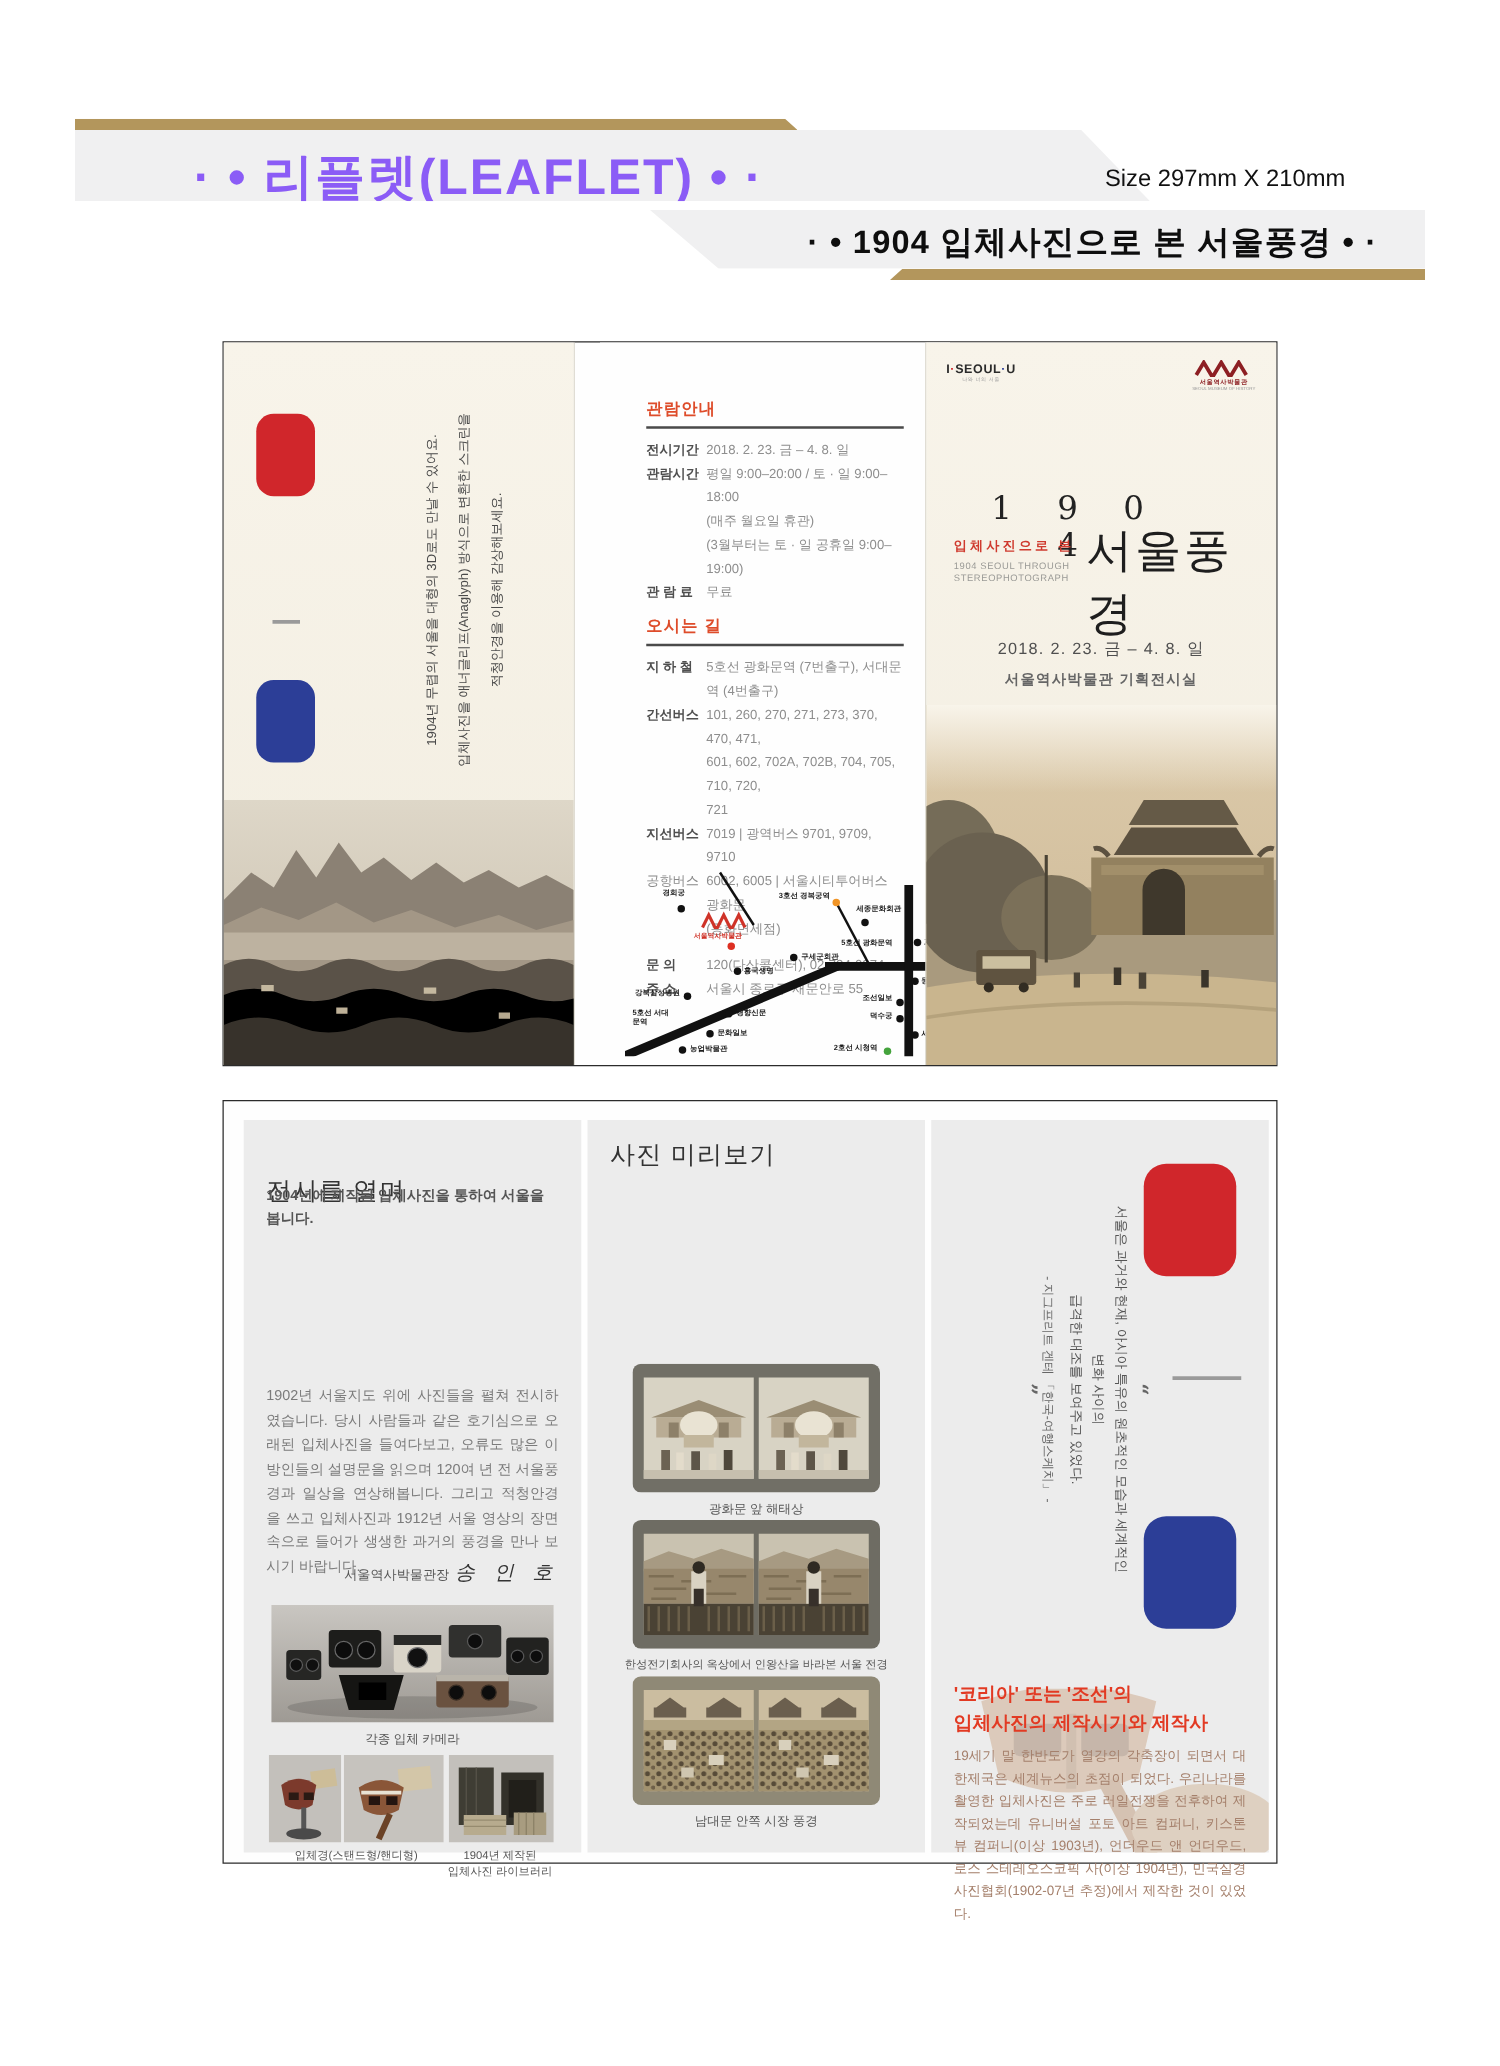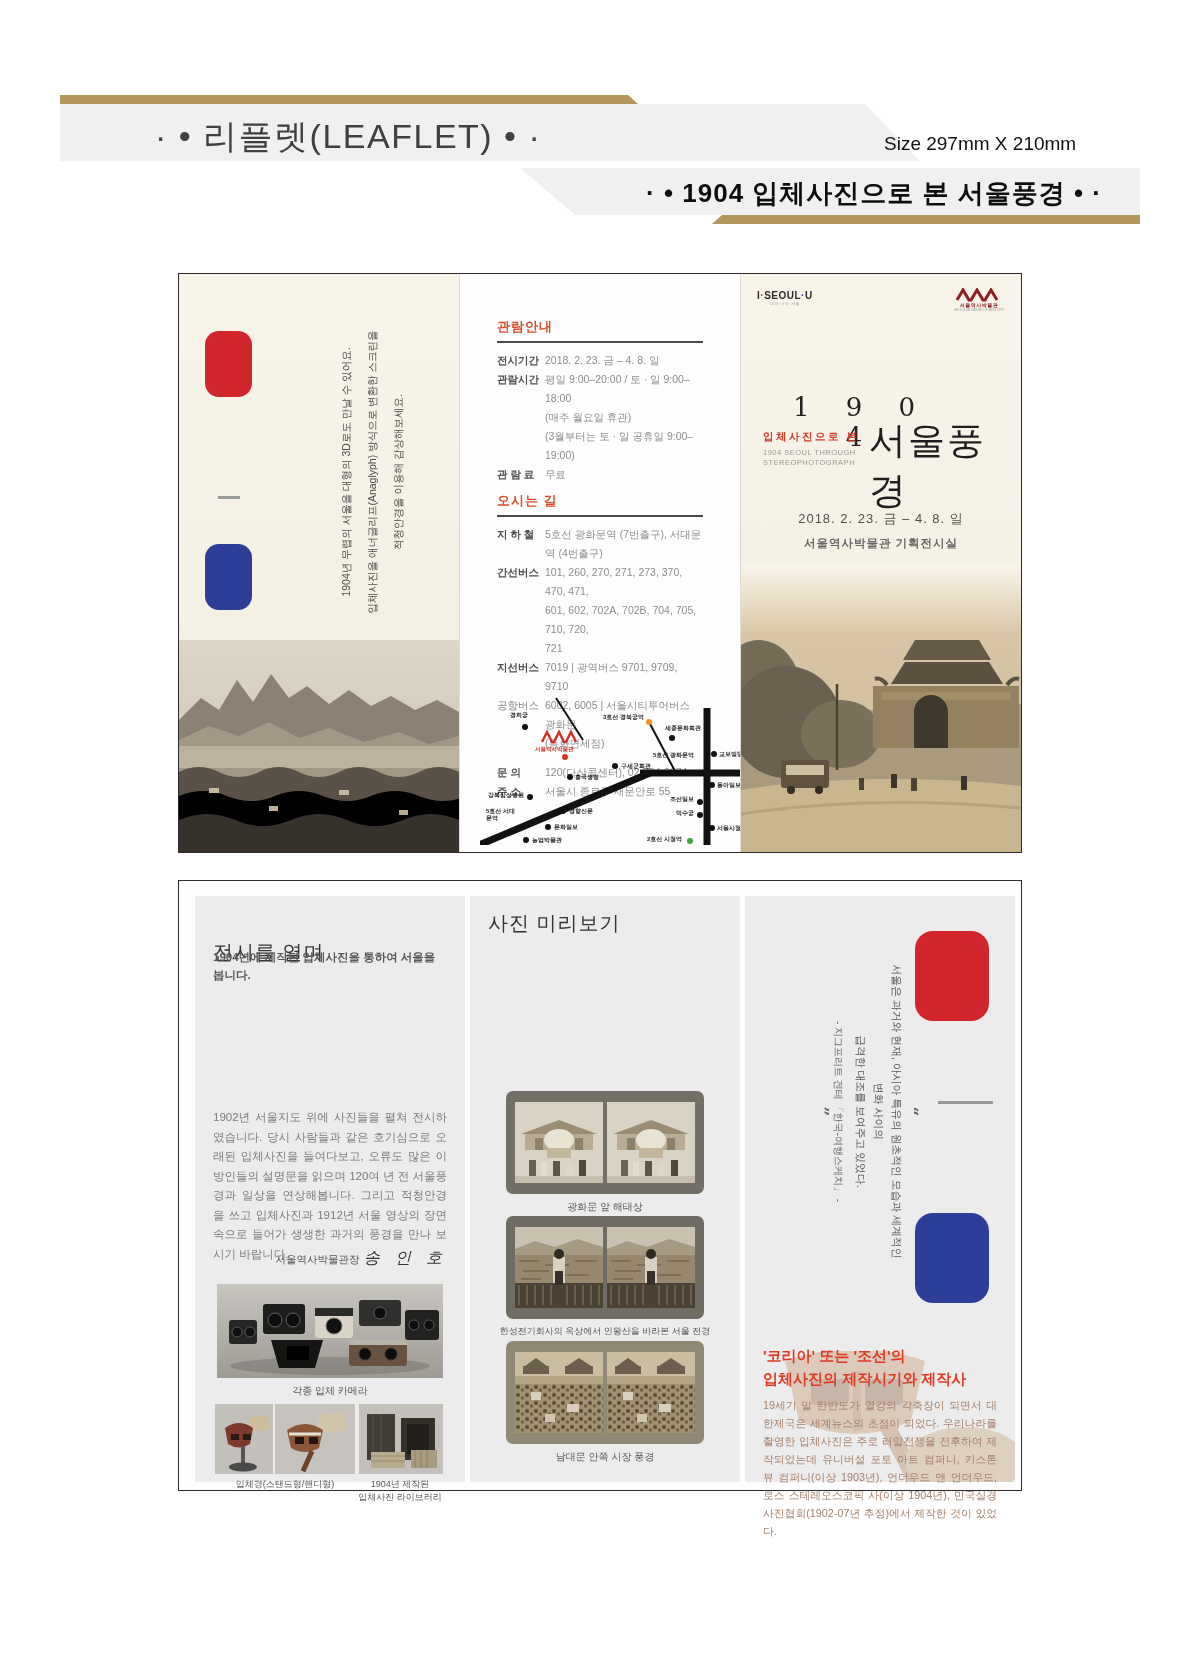--- a/index.html
+++ b/index.html
@@ -5,35 +5,35 @@
   html,body{margin:0;padding:0;background:#fff;}
   .page{position:relative;width:1200px;height:1653px;background:#ffffff;overflow:hidden;
         font-family:"Liberation Sans","DejaVu Sans",sans-serif;color:#333;}
   .abs{position:absolute;}
 
   
   .gold{background:#b3965c;}
   .gold1{left:60px;top:95px;width:578px;height:9px;clip-path:polygon(0 0,calc(100% - 10px) 0,100% 100%,0 100%);}
   .banner1{left:60px;top:104px;width:860px;height:57px;background:#f0f0f1;
            clip-path:polygon(0 0,calc(100% - 55px) 0,100% 100%,0 100%);}
-  .banner1 .txt{position:absolute;left:95px;top:10px;font-size:34px;font-weight:400;color:#404040;letter-spacing:1.5px;}
+  .banner1 .txt{position:absolute;left:95px;top:10px;font-size:40px;font-weight:700;color:#8b5cf6;letter-spacing:1.5px;}
   .sizelabel{left:884px;top:133px;font-size:19px;color:#111;}
   .banner2{left:520px;top:168px;width:620px;height:47px;background:#f0f0f1;
            clip-path:polygon(0 0,100% 0,100% 100%,55px 100%);}
   .banner2 .txt{position:absolute;right:38px;top:8px;font-size:26px;font-weight:600;color:#0e0e0e;letter-spacing:1px;}
   .gold2{left:712px;top:215px;width:428px;height:9px;clip-path:polygon(10px 0,100% 0,100% 100%,0 100%);}
 
   
   .leaf{border:1px solid #2b2b2b;background:#fefefe;}
   .leaf-top{left:178px;top:273px;width:842px;height:578px;}
   .leaf-bot{left:178px;top:880px;width:842px;height:609px;}
   .foldline{width:1px;background:#d8d4c9;opacity:.8;}
 
   .panel-cream{background:linear-gradient(#f8f4ea,#f2ede0);}
-  .panel-white{background:#fefefe;}
+  .panel-white{background:#fefefe;margin-left:20px;}
 
   
   .lens{border-radius:14px;}
   .lens.red{background:#d0262b;}
   .lens.blue{background:#2c3e97;}
   .lens-line{background:#9a9a9a;}
 
   .vtext{color:#4a4a4a;font-size:10.5px;line-height:26px;text-align:center;}
   .vtext.ccw{transform:rotate(-90deg);}
   .vtext.cw{transform:rotate(90deg);}

